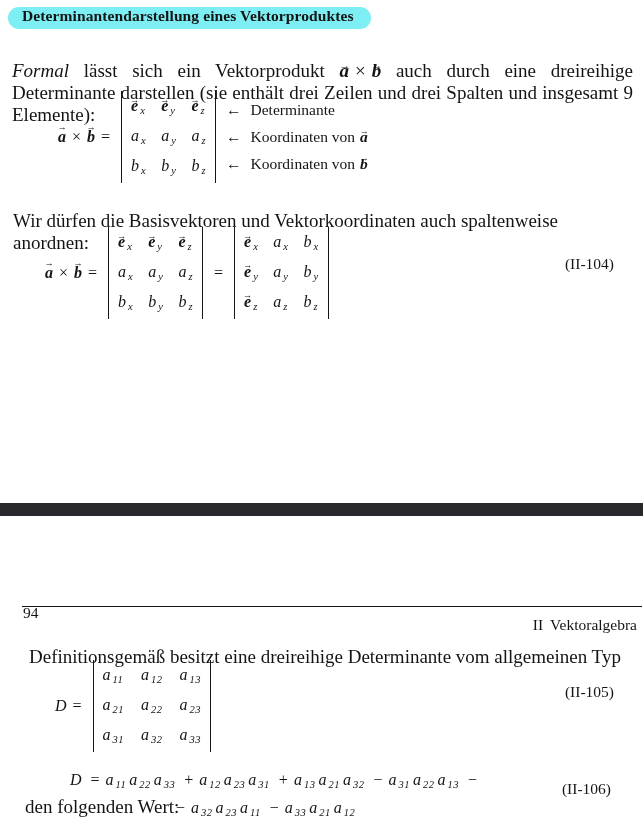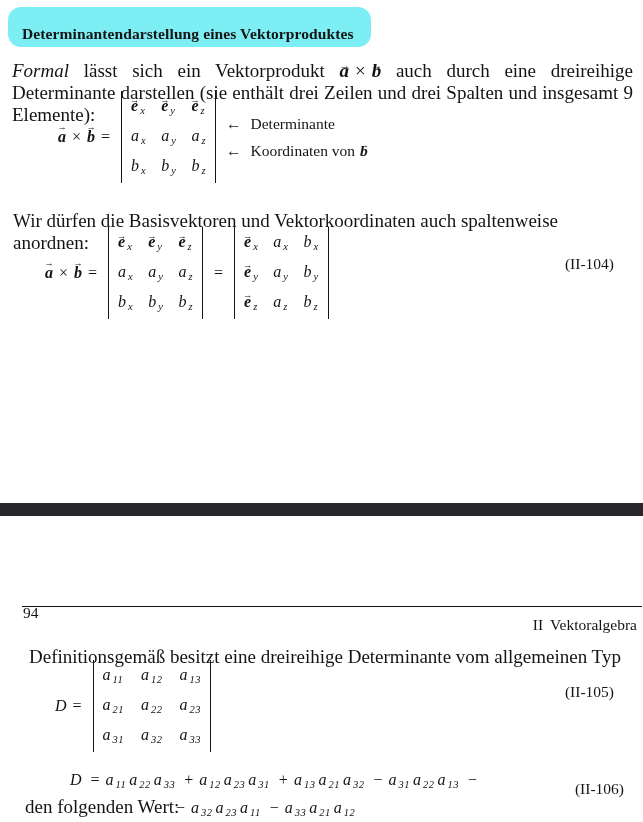--- a/index.html
+++ b/index.html
@@ -6,21 +6,21 @@
   body {
     width:643px; height:822px; background:#ffffff; overflow:hidden; position:relative;
     font-family:"Liberation Serif","DejaVu Serif",serif; color:#141414;
     -webkit-font-smoothing:antialiased;
   }
 
   
   .pill {
     position:absolute; top:7px; left:8px;
     background:#7deef3; border-radius:13px;
-    padding:18px 17px 4px 14px;
+    padding:0 17px 4px 14px;
     font-weight:bold; font-size:15.5px; letter-spacing:0.1px;
   }
 
   
   .para { position:absolute; font-size:19px; line-height:22px; }
   #para1 { top:41px; left:12px; width:621px; text-align:justify; }
   #para2 { top:191px; left:13px; width:622px; }
   #para3 { top:627px; left:29px; width:613px; }
   #para4 { top:777px; left:25px; }
 
@@ -63,21 +63,21 @@
   .det-num { column-gap:17px; }
 
   .ann-col { display:flex; flex-direction:column; row-gap:10px; padding:6px 0; margin-left:10px; font-size:15.5px; }
   .ann-row { line-height:17px; white-space:nowrap; }
   .ann-arrow { margin-right:9px; }
   .ann-vec { margin-left:5px; }
 
   .eqlabel { position:absolute; font-size:15.5px; }
   #label104 { top:255px; right:29px; }
   #label105 { top:683px; right:29px; }
-  #label106 { top:780px; right:19px;margin-left:29px; }
+  #label106 { top:780px; right:32px;margin-left:29px; }
 
   .eqline { white-space:nowrap; line-height:21px; }
   #eq4-line2 { margin-left:100px; margin-top:6px; }
 
   
   .divider { position:absolute; top:503px; left:0; width:643px; height:13px; background:#28282c; }
 
   
   .runhead { position:absolute; top:604px; left:23px; right:6px; height:20px; font-size:15.5px; }
   .runhead .pageno { position:absolute; left:0; top:0; }
@@ -102,20 +102,21 @@
       <span class="mcell"><span class="vec">e</span><sub class="msub">z</sub></span>
       <span class="mcell"><span class="mvar">a</span><sub class="msub">x</sub></span>
       <span class="mcell"><span class="mvar">a</span><sub class="msub">y</sub></span>
       <span class="mcell"><span class="mvar">a</span><sub class="msub">z</sub></span>
       <span class="mcell"><span class="mvar">b</span><sub class="msub">x</sub></span>
       <span class="mcell"><span class="mvar">b</span><sub class="msub">y</sub></span>
       <span class="mcell"><span class="mvar">b</span><sub class="msub">z</sub></span>
     </span>
   <span class="ann-col">
     <span class="ann-row"><span class="ann-arrow">←</span><span>Determinante</span></span>
+    <span class="ann-row"><span class="ann-arrow">←</span><span>Koordinaten von</span><span class="vec ann-vec">a</span></span>
     <span class="ann-row"><span class="ann-arrow">←</span><span>Koordinaten von</span><span class="vec ann-vec">b</span></span>
   </span>
 </div>
 
 <p class="para" id="para2">Wir dürfen die Basisvektoren und Vektorkoordinaten auch spaltenweise anordnen:</p>
 
 <div class="eq" id="eq2">
   <span class="lhs">
     <span class="vec">a</span><span class="mop">×</span><span class="vec">b</span><span class="mop">=</span>
   </span>

